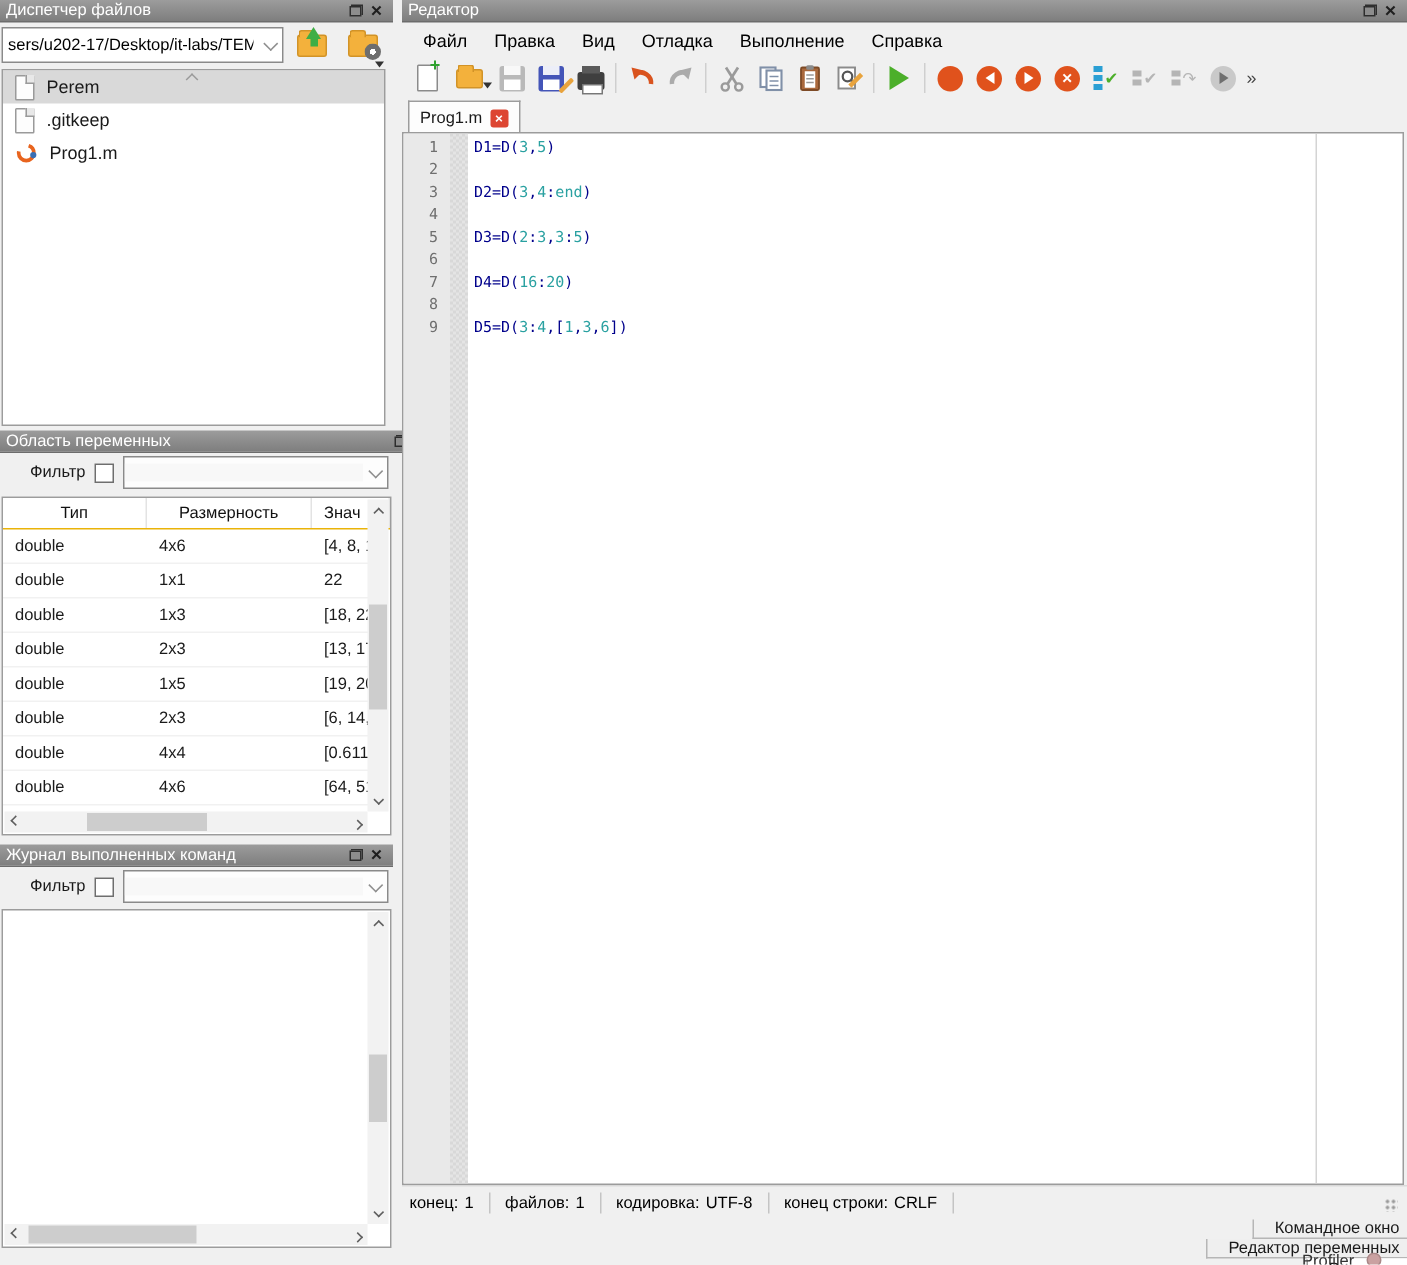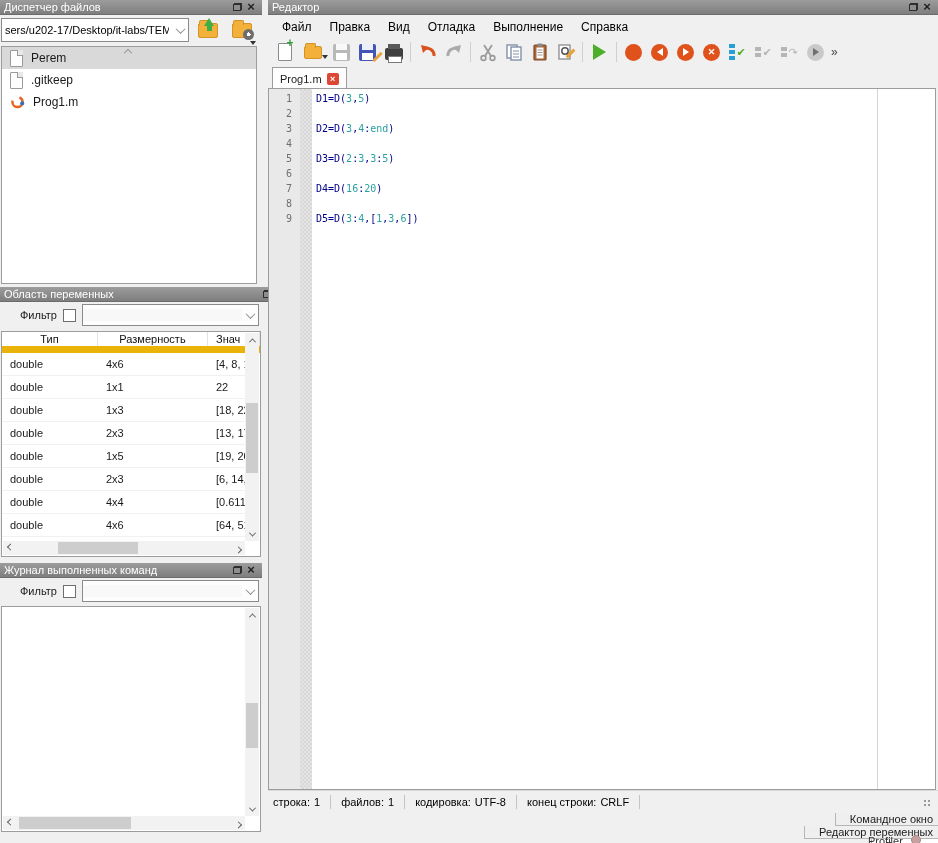--- a/index.html
+++ b/index.html
@@ -65,21 +65,21 @@
   .pageicon::after { content:""; position:absolute; right:-1px; top:-1px; width:5px; height:5px; background:#e8e8e8; border-left:1px solid #9a9a9a; border-bottom:1px solid #9a9a9a; }
   .octicon { display:none; align-items:center; justify-content:center; }
   .file-row.icon-octave .octicon { display:inline-flex; }
 
   
   #ws-panel { left:0; top:287px; width:262px; height:271px; }
   .filterrow { display:flex; align-items:center; gap:6px; height:26px; padding-left:20px; }
   .filterrow .lbl { font-size:11px; }
   .filtercombo { flex:1; height:22px; margin-right:3px; background:#fdfdfd; }
   #ws-table { left:1px; top:44px; width:260px; height:226px; position:absolute; background:#fff; border:1px solid #9c9c9c; overflow:hidden; }
-  .ws-headrow { display:flex; height:21px; border-bottom:7px solid #eab308; font-size:11px; color:#111; }
+  .ws-headrow { display:flex; height:21px; border-bottom:1px solid #eab308; font-size:11px; color:#111; }
   .ws-headrow .hc { display:flex; align-items:center; justify-content:center; border-right:1px solid #e3e3e3; }
   .hc.c0 { width:96px; } .hc.c1 { width:110px; } .hc.c2 { flex:1; justify-content:flex-start; padding-left:8px; }
   .ws-row { display:flex; height:23px; align-items:center; border-bottom:1px solid #f1f1f1; font-size:11px; }
   .ws-row .cc { padding-left:8px; white-space:nowrap; overflow:hidden; }
   .cc.c0 { width:96px; } .cc.c1 { width:110px; } .cc.c2 { flex:1; }
 
   
   #hist-panel { left:0; top:563px; width:262px; height:270px; }
   #hist-list { left:1px; top:43px; width:260px; height:226px; position:absolute; background:#fff; border:1px solid #9c9c9c; overflow:hidden; }
   .hist-item { height:16px; line-height:16px; padding-left:4px; font:10px "DejaVu Sans Mono",monospace; white-space:nowrap; }
@@ -550,21 +550,21 @@
         </div>
         <div class="codeline-row">
           <span class="ln">9</span>
           <span class="fold"></span>
           <span class="src"><span class="tk-id">D5=D(</span><span class="tk-num">3</span><span class="tk-id">:</span><span class="tk-num">4</span><span class="tk-id">,[</span><span class="tk-num">1</span><span class="tk-id">,</span><span class="tk-num">3</span><span class="tk-id">,</span><span class="tk-num">6</span><span class="tk-id">])</span></span>
         </div>
       </div>
   </div>
 
   <div id="ed-status">
-    <span class="st-lbl">строка:</span>
+    <span class="st-lbl">конец:</span>
     <span class="st-val">1</span>
     <span class="st-sep"></span>
     <span class="st-lbl">файлов:</span>
     <span class="st-val">1</span>
     <span class="st-sep"></span>
     <span class="st-lbl">кодировка:</span>
     <span class="st-val">UTF-8</span>
     <span class="st-sep"></span>
     <span class="st-lbl">конец строки:</span>
     <span class="st-val">CRLF</span>

